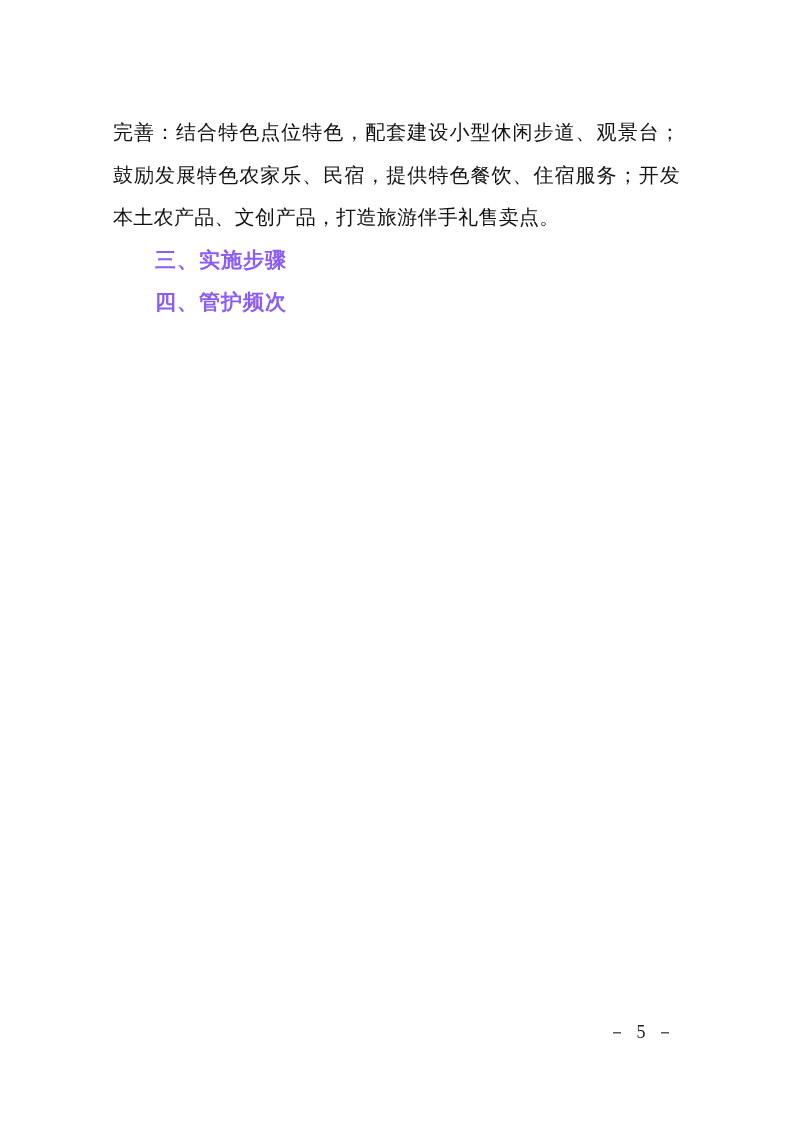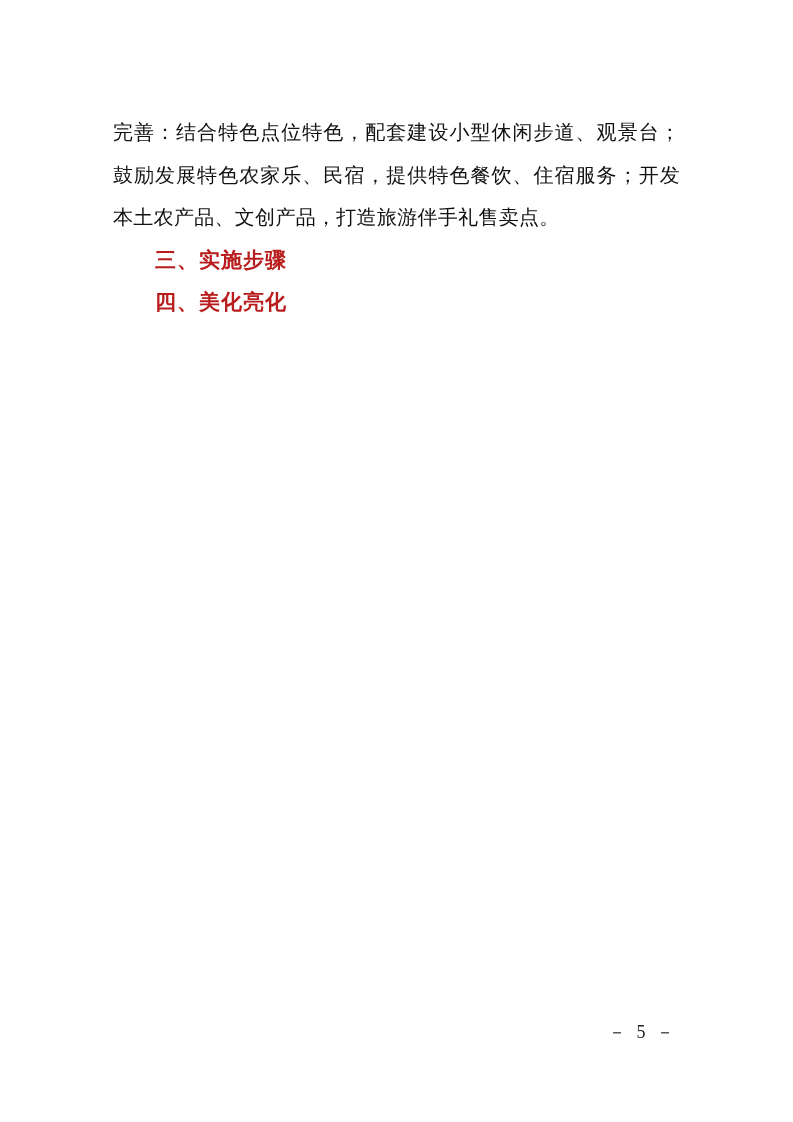--- a/index.html
+++ b/index.html
@@ -35,37 +35,37 @@
     }
     .para.indent {
       text-indent: 2em;
     }
     .heading {
       margin: 0;
       font-size: 21px;
       line-height: 42.5px;
       font-weight: bold;
       text-indent: 2em;
-      color: #b91c1c;
+      color: #8b5cf6;
       font-family: "Liberation Sans", "DejaVu Sans", sans-serif;
       letter-spacing: 1px;
     }
     .page-number {
       position: absolute;
       top: 1020px;
       right: 116px;
       font-size: 18px;
       letter-spacing: 3px;
       color: #222222;
       font-family: "Liberation Serif", "DejaVu Serif", serif;
     }
   </style>
 </head>
 <body>
 
 <div class="page">
   <div class="content">
     <p class="para">完善：结合特色点位特色，配套建设小型休闲步道、观景台；鼓励发展特色农家乐、民宿，提供特色餐饮、住宿服务；开发本土农产品、文创产品，打造旅游伴手礼售卖点。</p>
     <h2 class="heading">三、实施步骤</h2>
-    <h2 class="heading">四、美化亮化</h2>
+    <h2 class="heading">四、管护频次</h2>
   </div>
   <div class="page-number">－ 5 －</div>
 </div>
 
 </body></html>

